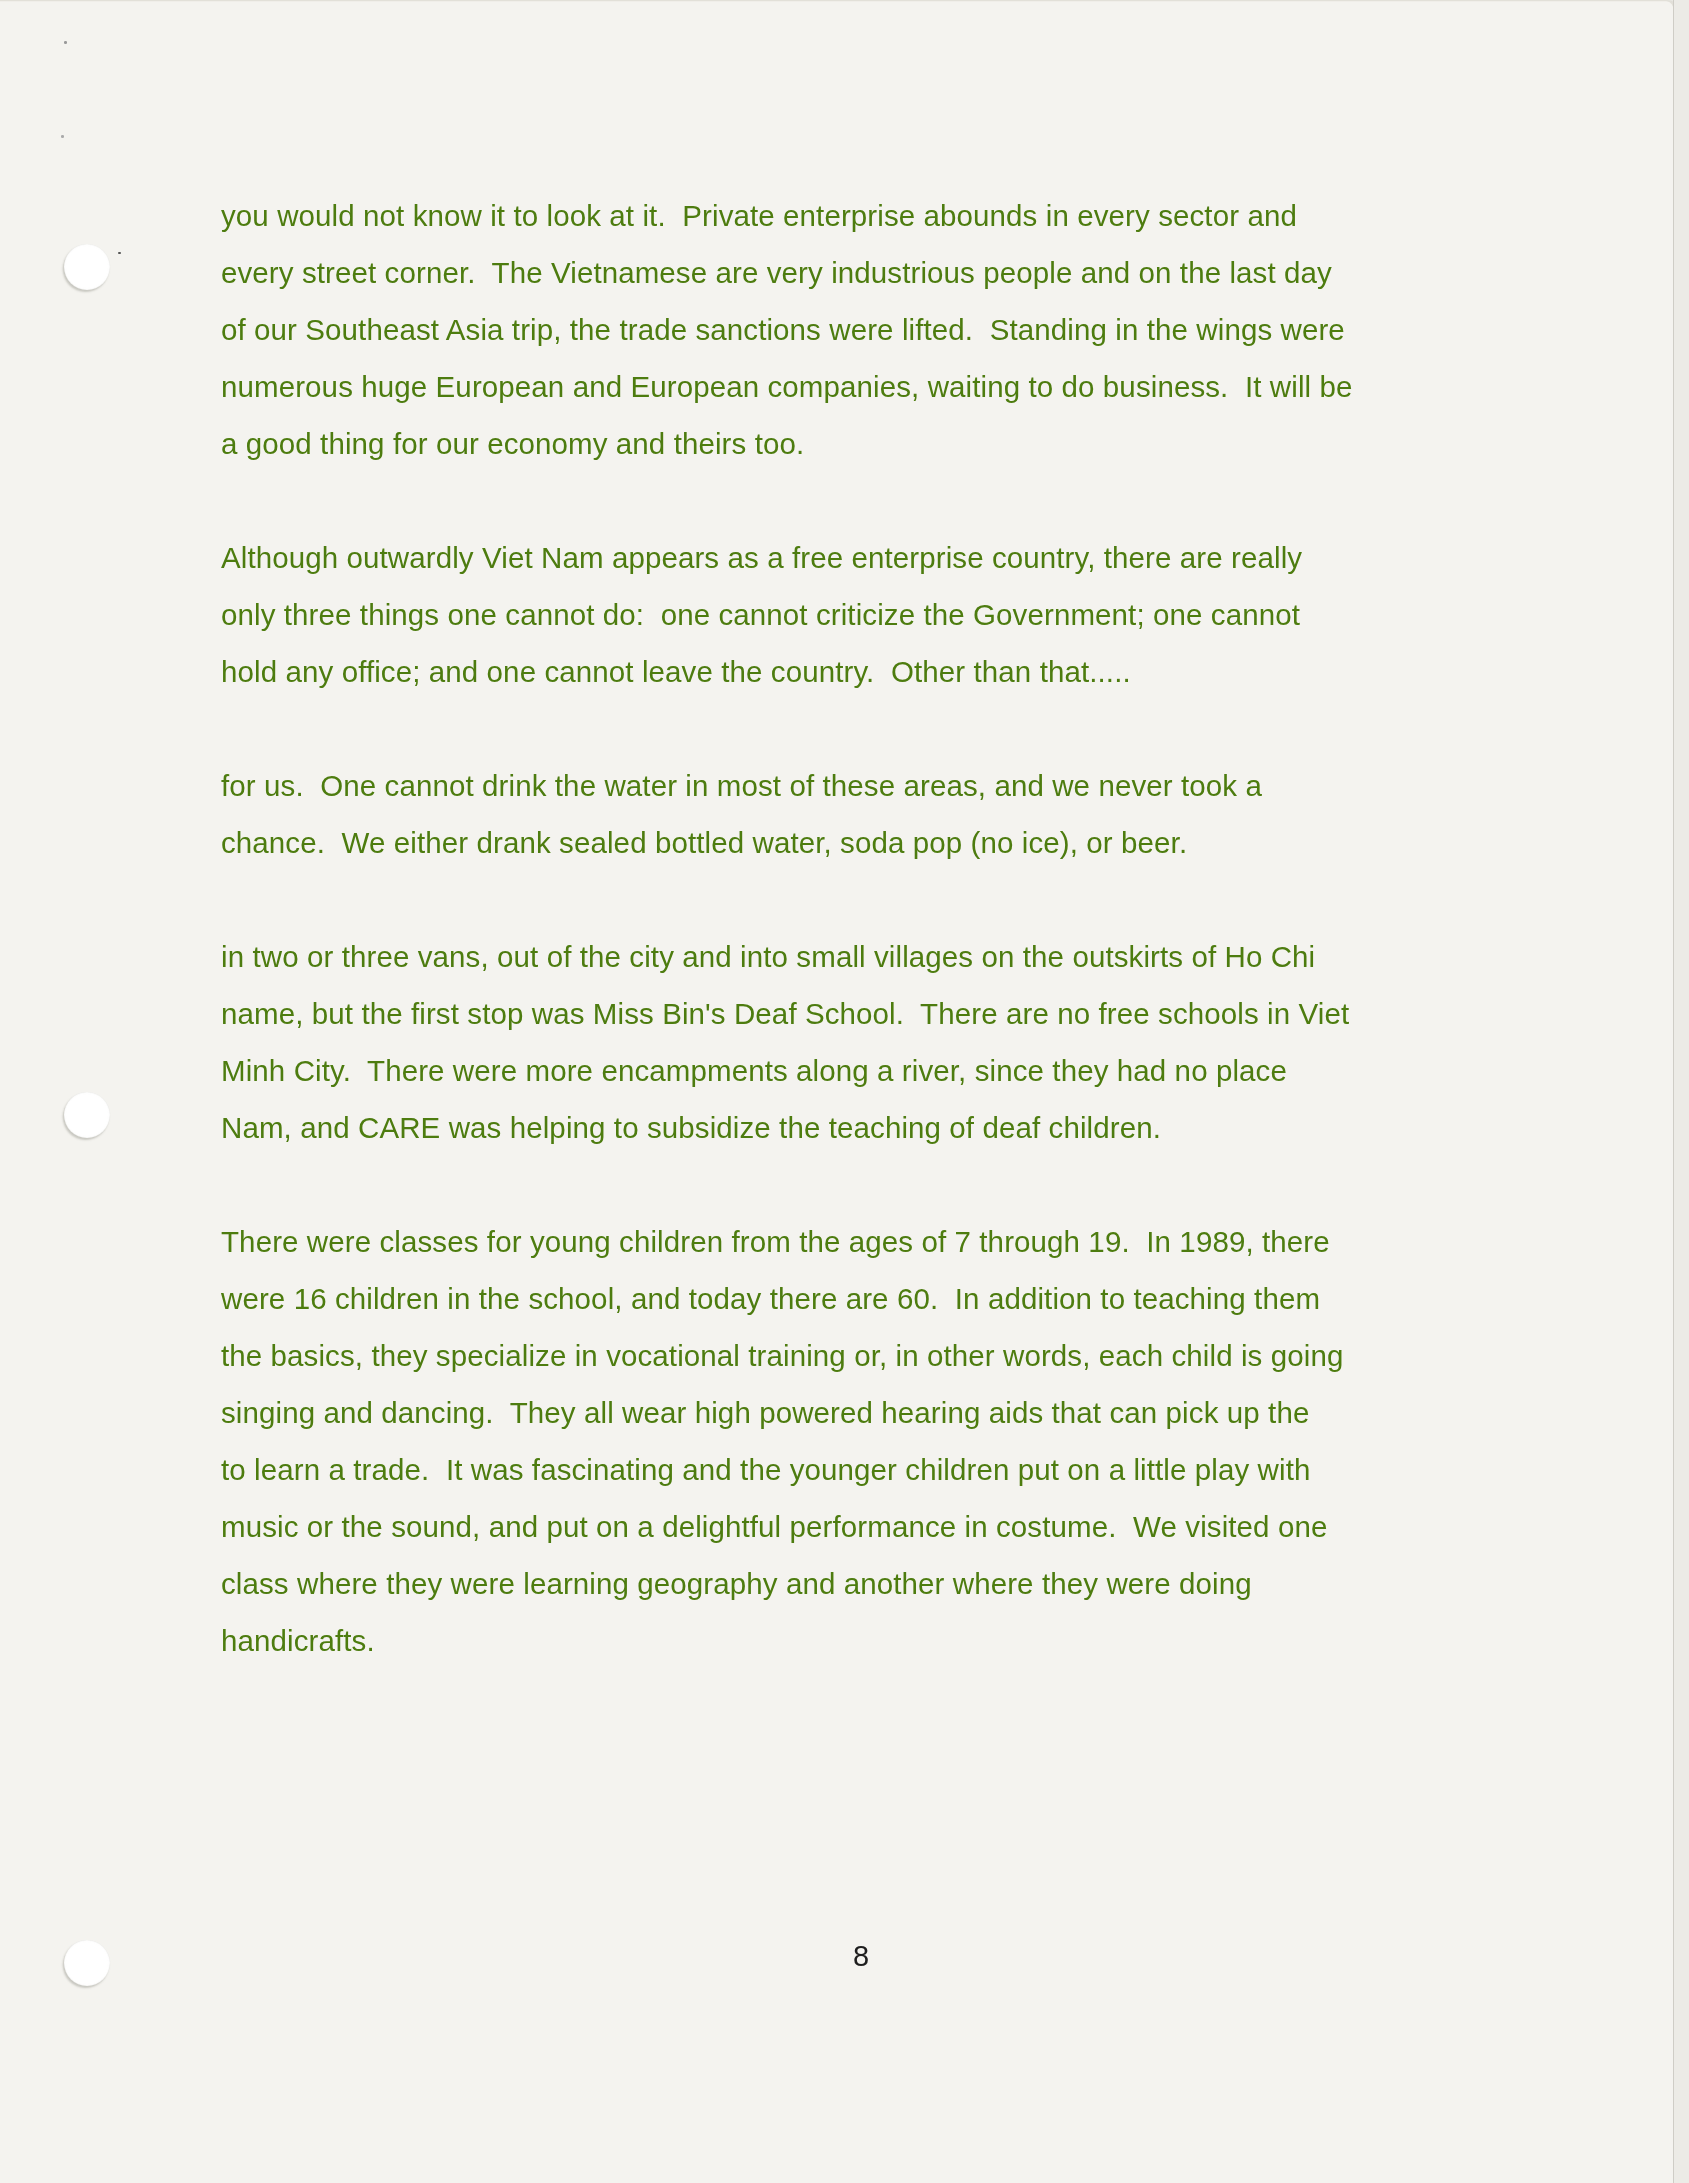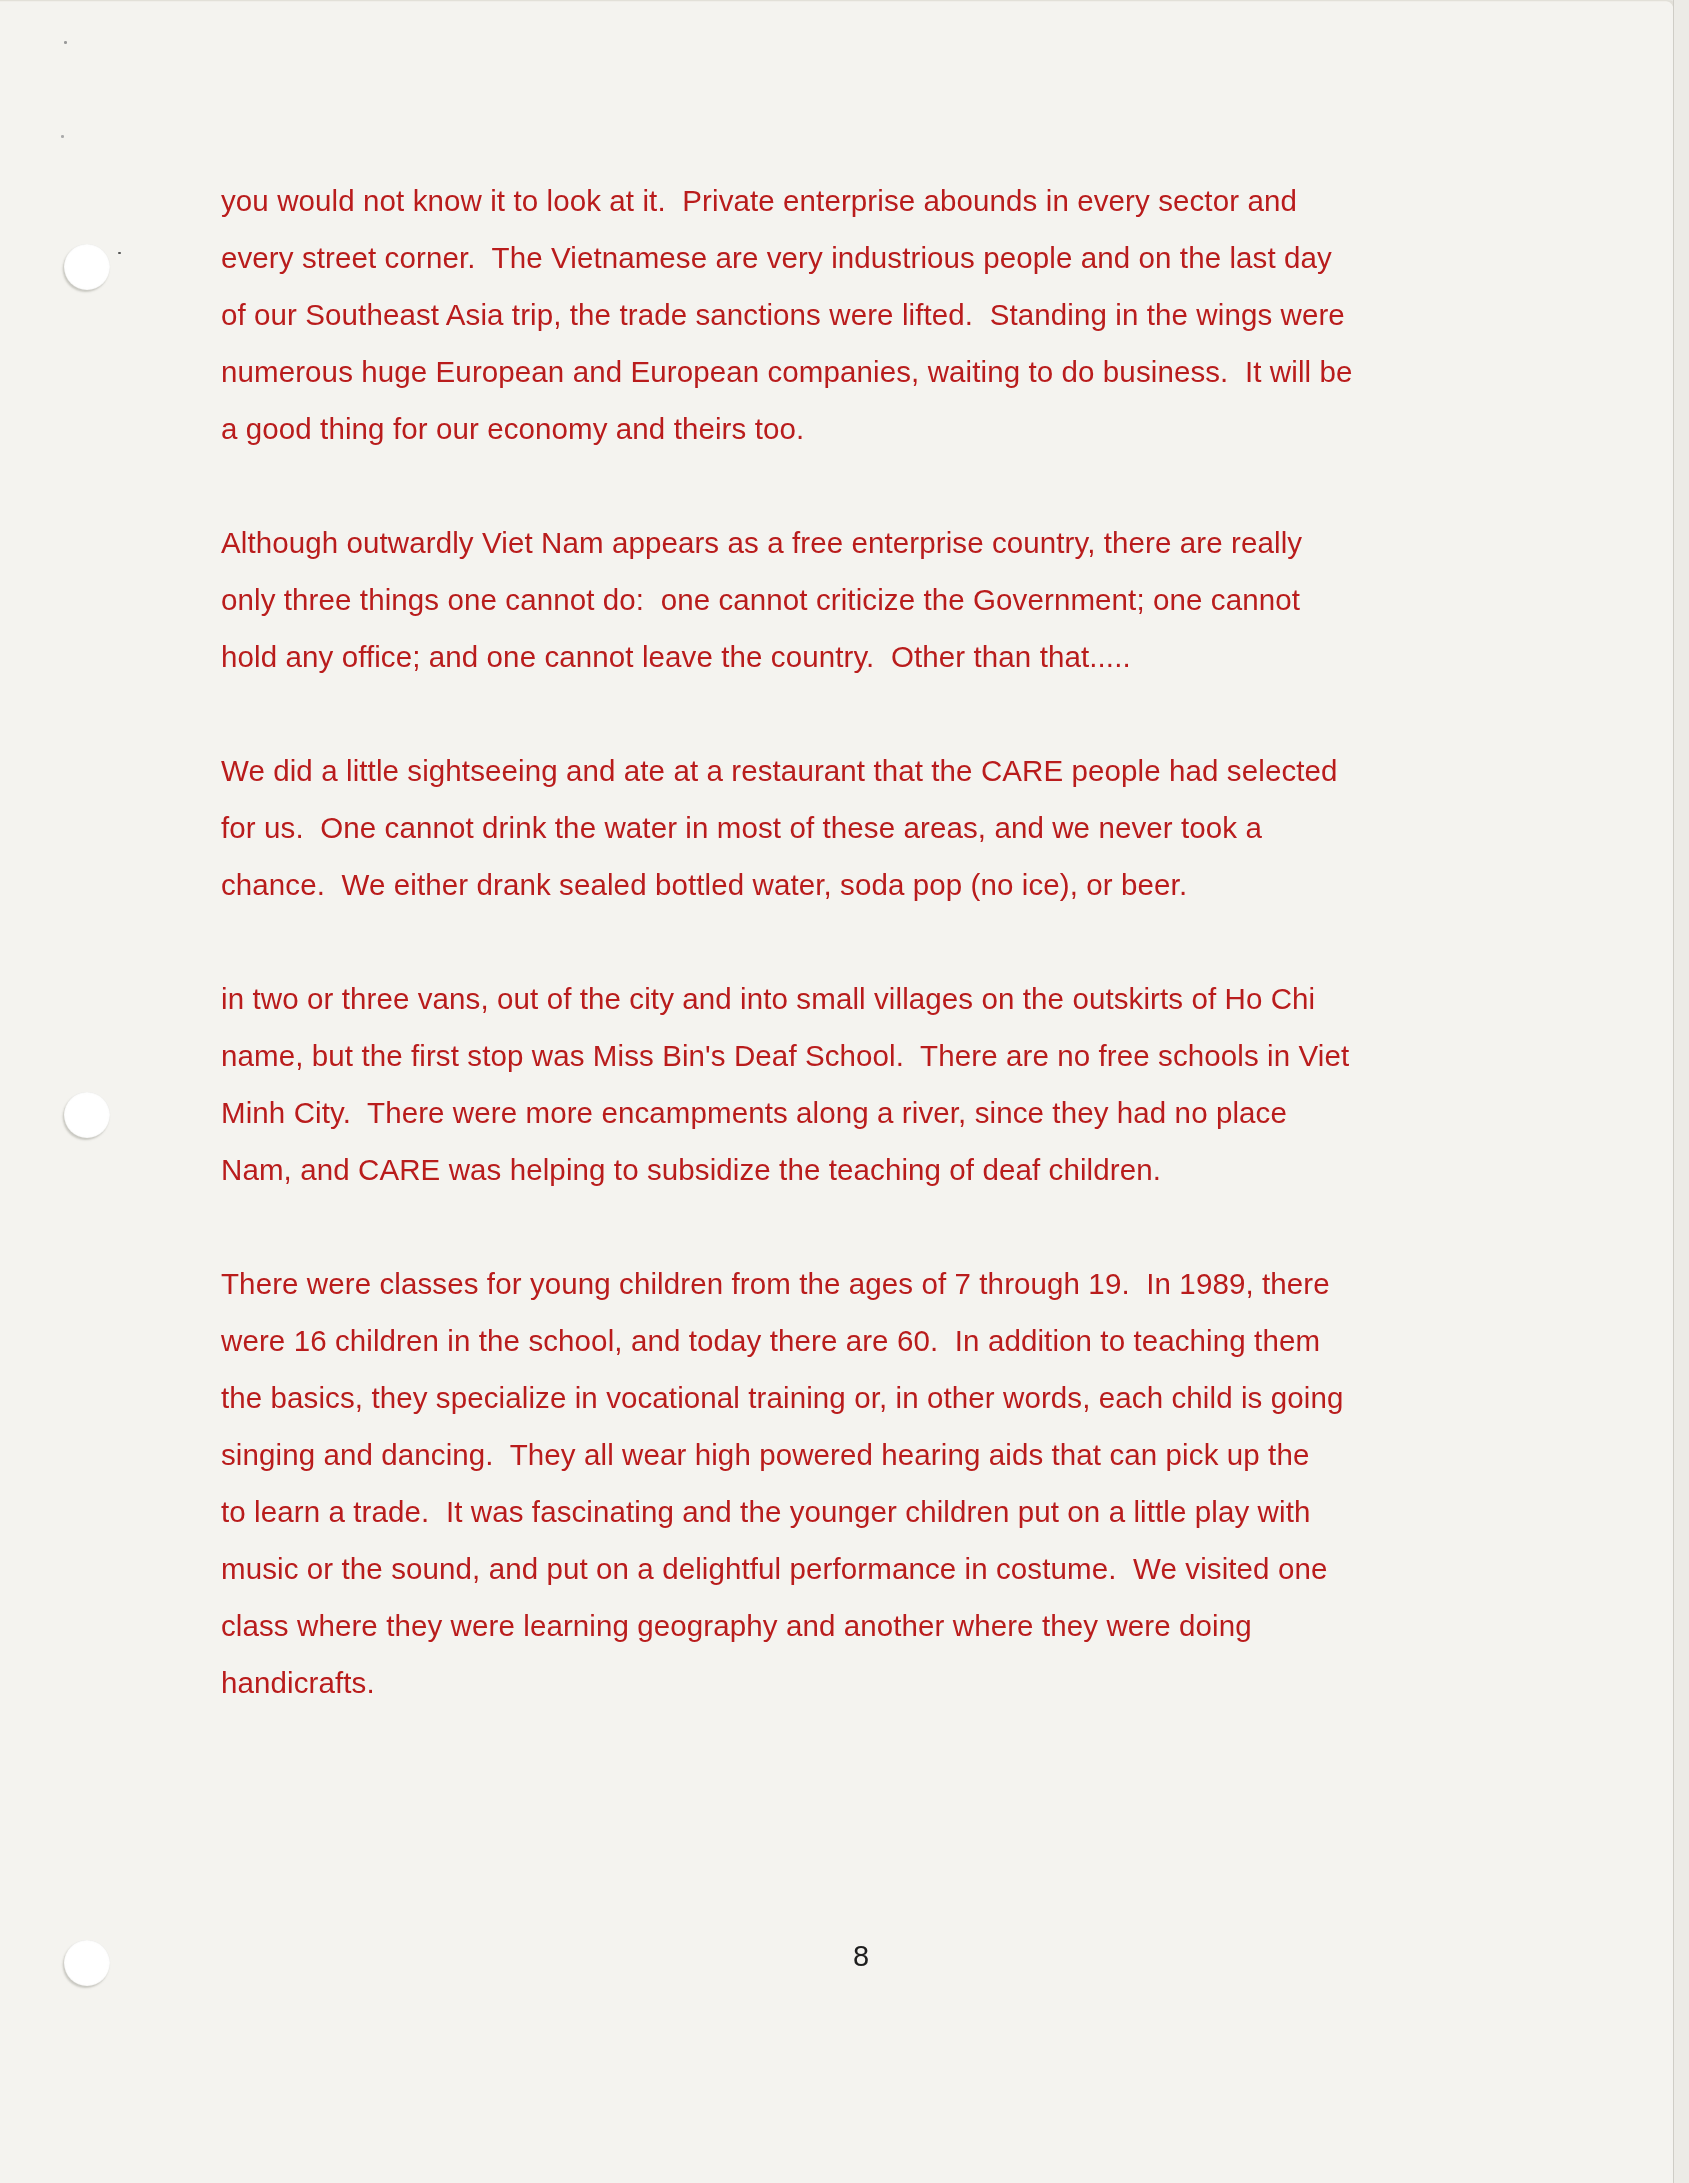--- a/index.html
+++ b/index.html
@@ -42,25 +42,25 @@
       background: #ffffff;
       box-shadow: -1.3px 2px 2px rgba(120,120,110,0.35), inset 0 0 1.3px rgba(200,200,195,0.6);
     }
     .hole-1 { top: 244px; }
     .hole-2 { top: 1092px; }
     .hole-3 { top: 1940px; }
 
     .body-text {
       position: absolute;
       left: 221px;
-      top: 172px;
+      top: 187px;
       width: 1305px;
       font-family: "Liberation Sans", sans-serif;
       font-size: 29.5px;
-      color: #b91c1c;
+      color: #4d7c0f;
       line-height: 57px;
       letter-spacing: 0.1px;
     }
     .paragraph {
       margin: 0 0 57px 0;
     }
     .line {
       display: block;
       white-space: pre;
     }
@@ -101,21 +101,20 @@
       <span class="line">of our Southeast Asia trip, the trade sanctions were lifted.  Standing in the wings were</span>
       <span class="line">numerous huge European and European companies, waiting to do business.  It will be</span>
       <span class="line">a good thing for our economy and theirs too.</span>
     </div>
     <div class="paragraph">
       <span class="line">Although outwardly Viet Nam appears as a free enterprise country, there are really</span>
       <span class="line">only three things one cannot do:  one cannot criticize the Government; one cannot</span>
       <span class="line">hold any office; and one cannot leave the country.  Other than that.....</span>
     </div>
     <div class="paragraph">
-      <span class="line">We did a little sightseeing and ate at a restaurant that the CARE people had selected</span>
       <span class="line">for us.  One cannot drink the water in most of these areas, and we never took a</span>
       <span class="line">chance.  We either drank sealed bottled water, soda pop (no ice), or beer.</span>
     </div>
     <div class="paragraph">
       <span class="line">in two or three vans, out of the city and into small villages on the outskirts of Ho Chi</span>
       <span class="line">name, but the first stop was Miss Bin's Deaf School.  There are no free schools in Viet</span>
       <span class="line">Minh City.  There were more encampments along a river, since they had no place</span>
       <span class="line">Nam, and CARE was helping to subsidize the teaching of deaf children.</span>
     </div>
     <div class="paragraph">

